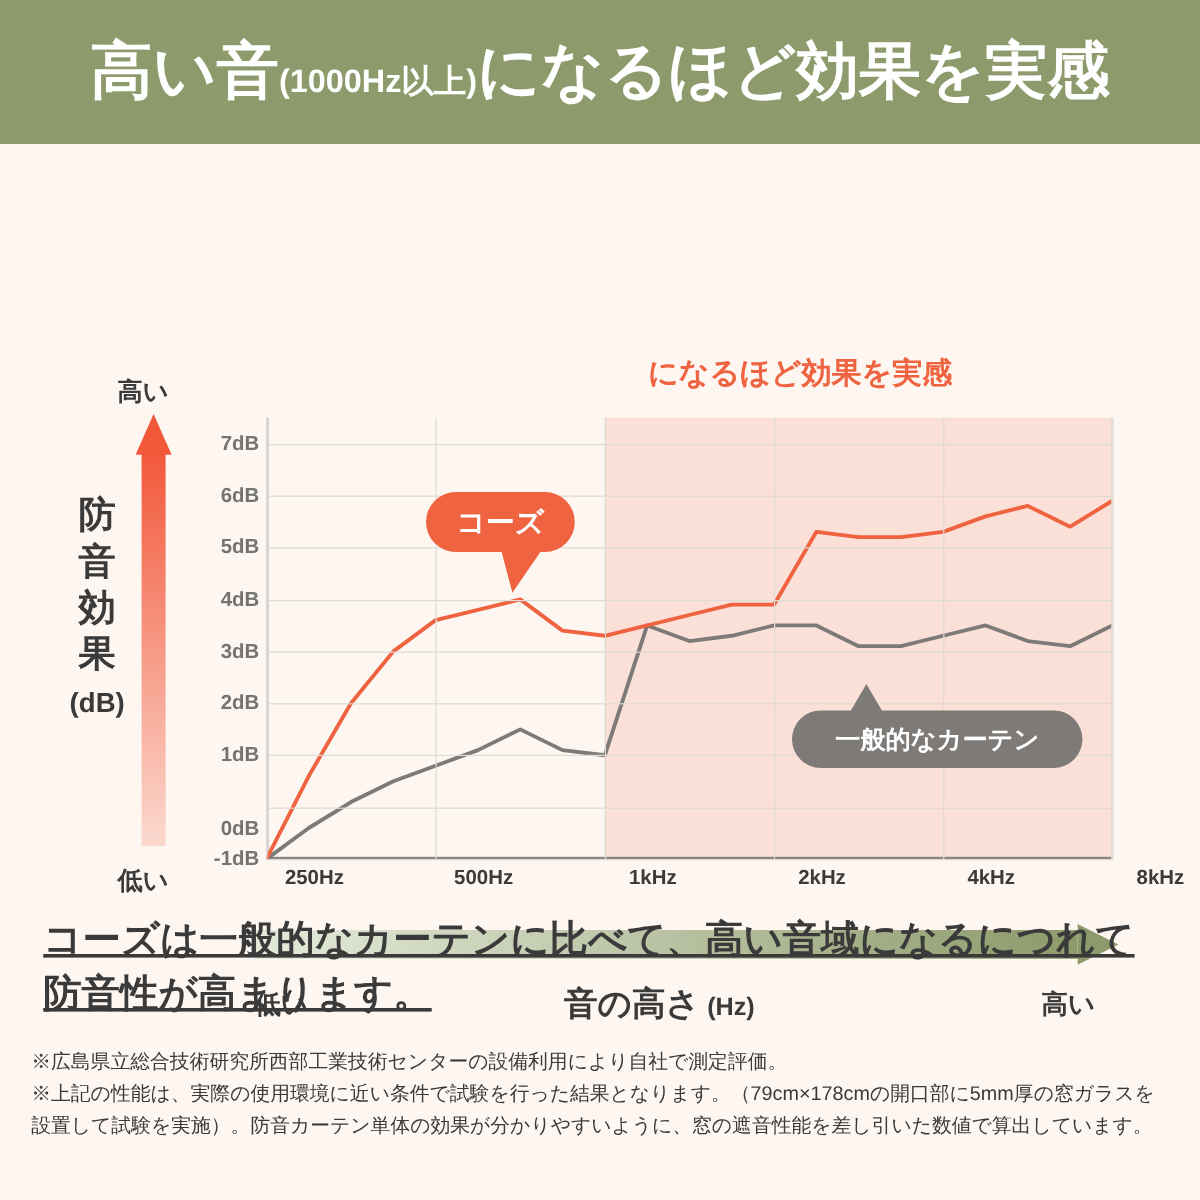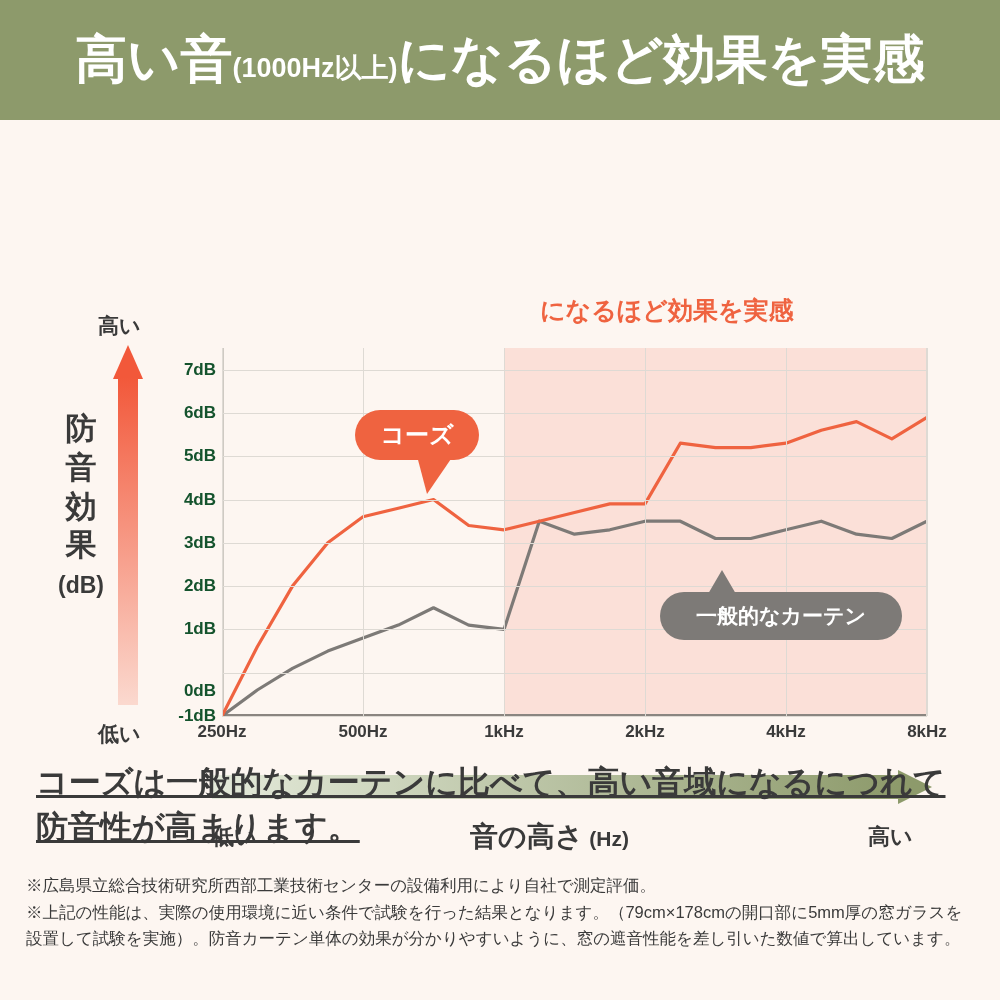--- a/index.html
+++ b/index.html
@@ -78,27 +78,27 @@
     position:absolute; top:0; height:368px; width:1px; background:#dedad4;
   }
   .plot .axis-left {
     position:absolute; left:0; top:0; width:2px; height:368px; background:#cfcac3;
   }
   .plot .axis-bottom {
     position:absolute; left:0; bottom:0; width:705px; height:2px; background:#8a8580;
   }
   .ytick {
     position:absolute; right:0; transform:translateY(-50%);
-    font-size:17px; color:#14532d; font-weight:bold; text-align:right;
+    font-size:17px; color:#737373; font-weight:bold; text-align:right;
     width:64px;
   }
   .ylabels { position:absolute; left:150px; top:228px; width:66px; height:368px;}
   .xtick {
     position:absolute; transform:translateX(-50%);
-    font-size:17px; color:#3a3a3a; font-weight:bold; white-space:nowrap;
+    font-size:17px; color:#3a3a3a; font-weight:bold; white-space:nowrap;margin-left:40px;
   }
   .xlabels { position:absolute; left:222px; top:602px; width:705px; }
 
   .band-note {
     position:absolute; left:520px; top:530px;
     color:#ef6340; font-size:40px; font-weight:bold;
   }
 
   
   .callout {

